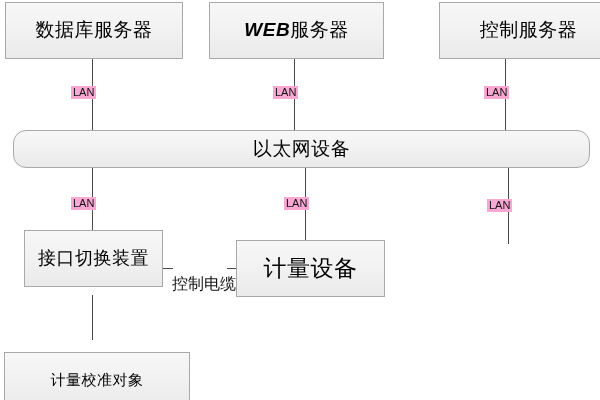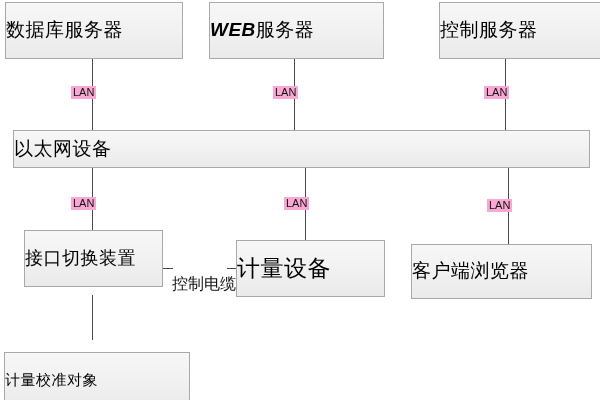--- a/index.html
+++ b/index.html
@@ -21,35 +21,35 @@
   }
 
   
   .node {
     position: absolute;
     box-sizing: border-box;
     border: 1px solid #a9a9a9;
     background: linear-gradient(to bottom, #f7f7f7 0%, #f2f2f2 45%, #eaeaea 100%);
     display: flex;
     align-items: center;
-    justify-content: flex-start;
+    justify-content: center;
     color: #000000;
     text-align: center;
     line-height: 1.1;
     z-index: 3;
   }
   .node .label {
     display: block;
     letter-spacing: 0.5px;
   }
 
   .n-db      { left: 5px;   top: 2px;   width: 178px; height: 57px;  font-size: 19px; }
   .n-web     { left: 209px; top: 2px;   width: 175px; height: 57px;  font-size: 19px; }
   .n-ctrl    { left: 413px; top: 2px;   width: 179px; height: 57px;  font-size: 19px; margin-left: 26px; }
-  .n-eth     { left: 13px;  top: 130px; width: 577px; height: 38px;  font-size: 19px; }
+  .n-eth     { left: 13px;  top: 130px; width: 577px; height: 38px;  font-size: 19px; border-radius: 13px; }
   .n-switch  { left: 24px;  top: 230px; width: 139px; height: 57px;  font-size: 18px; }
   .n-meter   { left: 236px; top: 240px; width: 149px; height: 57px;  font-size: 23px; }
   .n-browser { left: 411px; top: 244px; width: 181px; height: 55px;  font-size: 19px; }
   .n-target  { left: 4px;   top: 352px; width: 186px; height: 56px;  font-size: 15px; }
 
   .web-bold { font-weight: bold; font-style: italic; }
 
   
   .vline {
     position: absolute;
@@ -156,21 +156,18 @@
   </div>
 
   <div class="node n-switch">
     <span class="label">接口切换装置</span>
   </div>
 
   <div class="node n-meter">
     <span class="label">计量设备</span>
   </div>
 
-  <div class="node n-browser">
-    <span class="label">客户端浏览器</span>
-  </div>
 
   <div class="node n-target">
     <span class="label">计量校准对象</span>
   </div>
 
 </div>
 
 </body></html>

